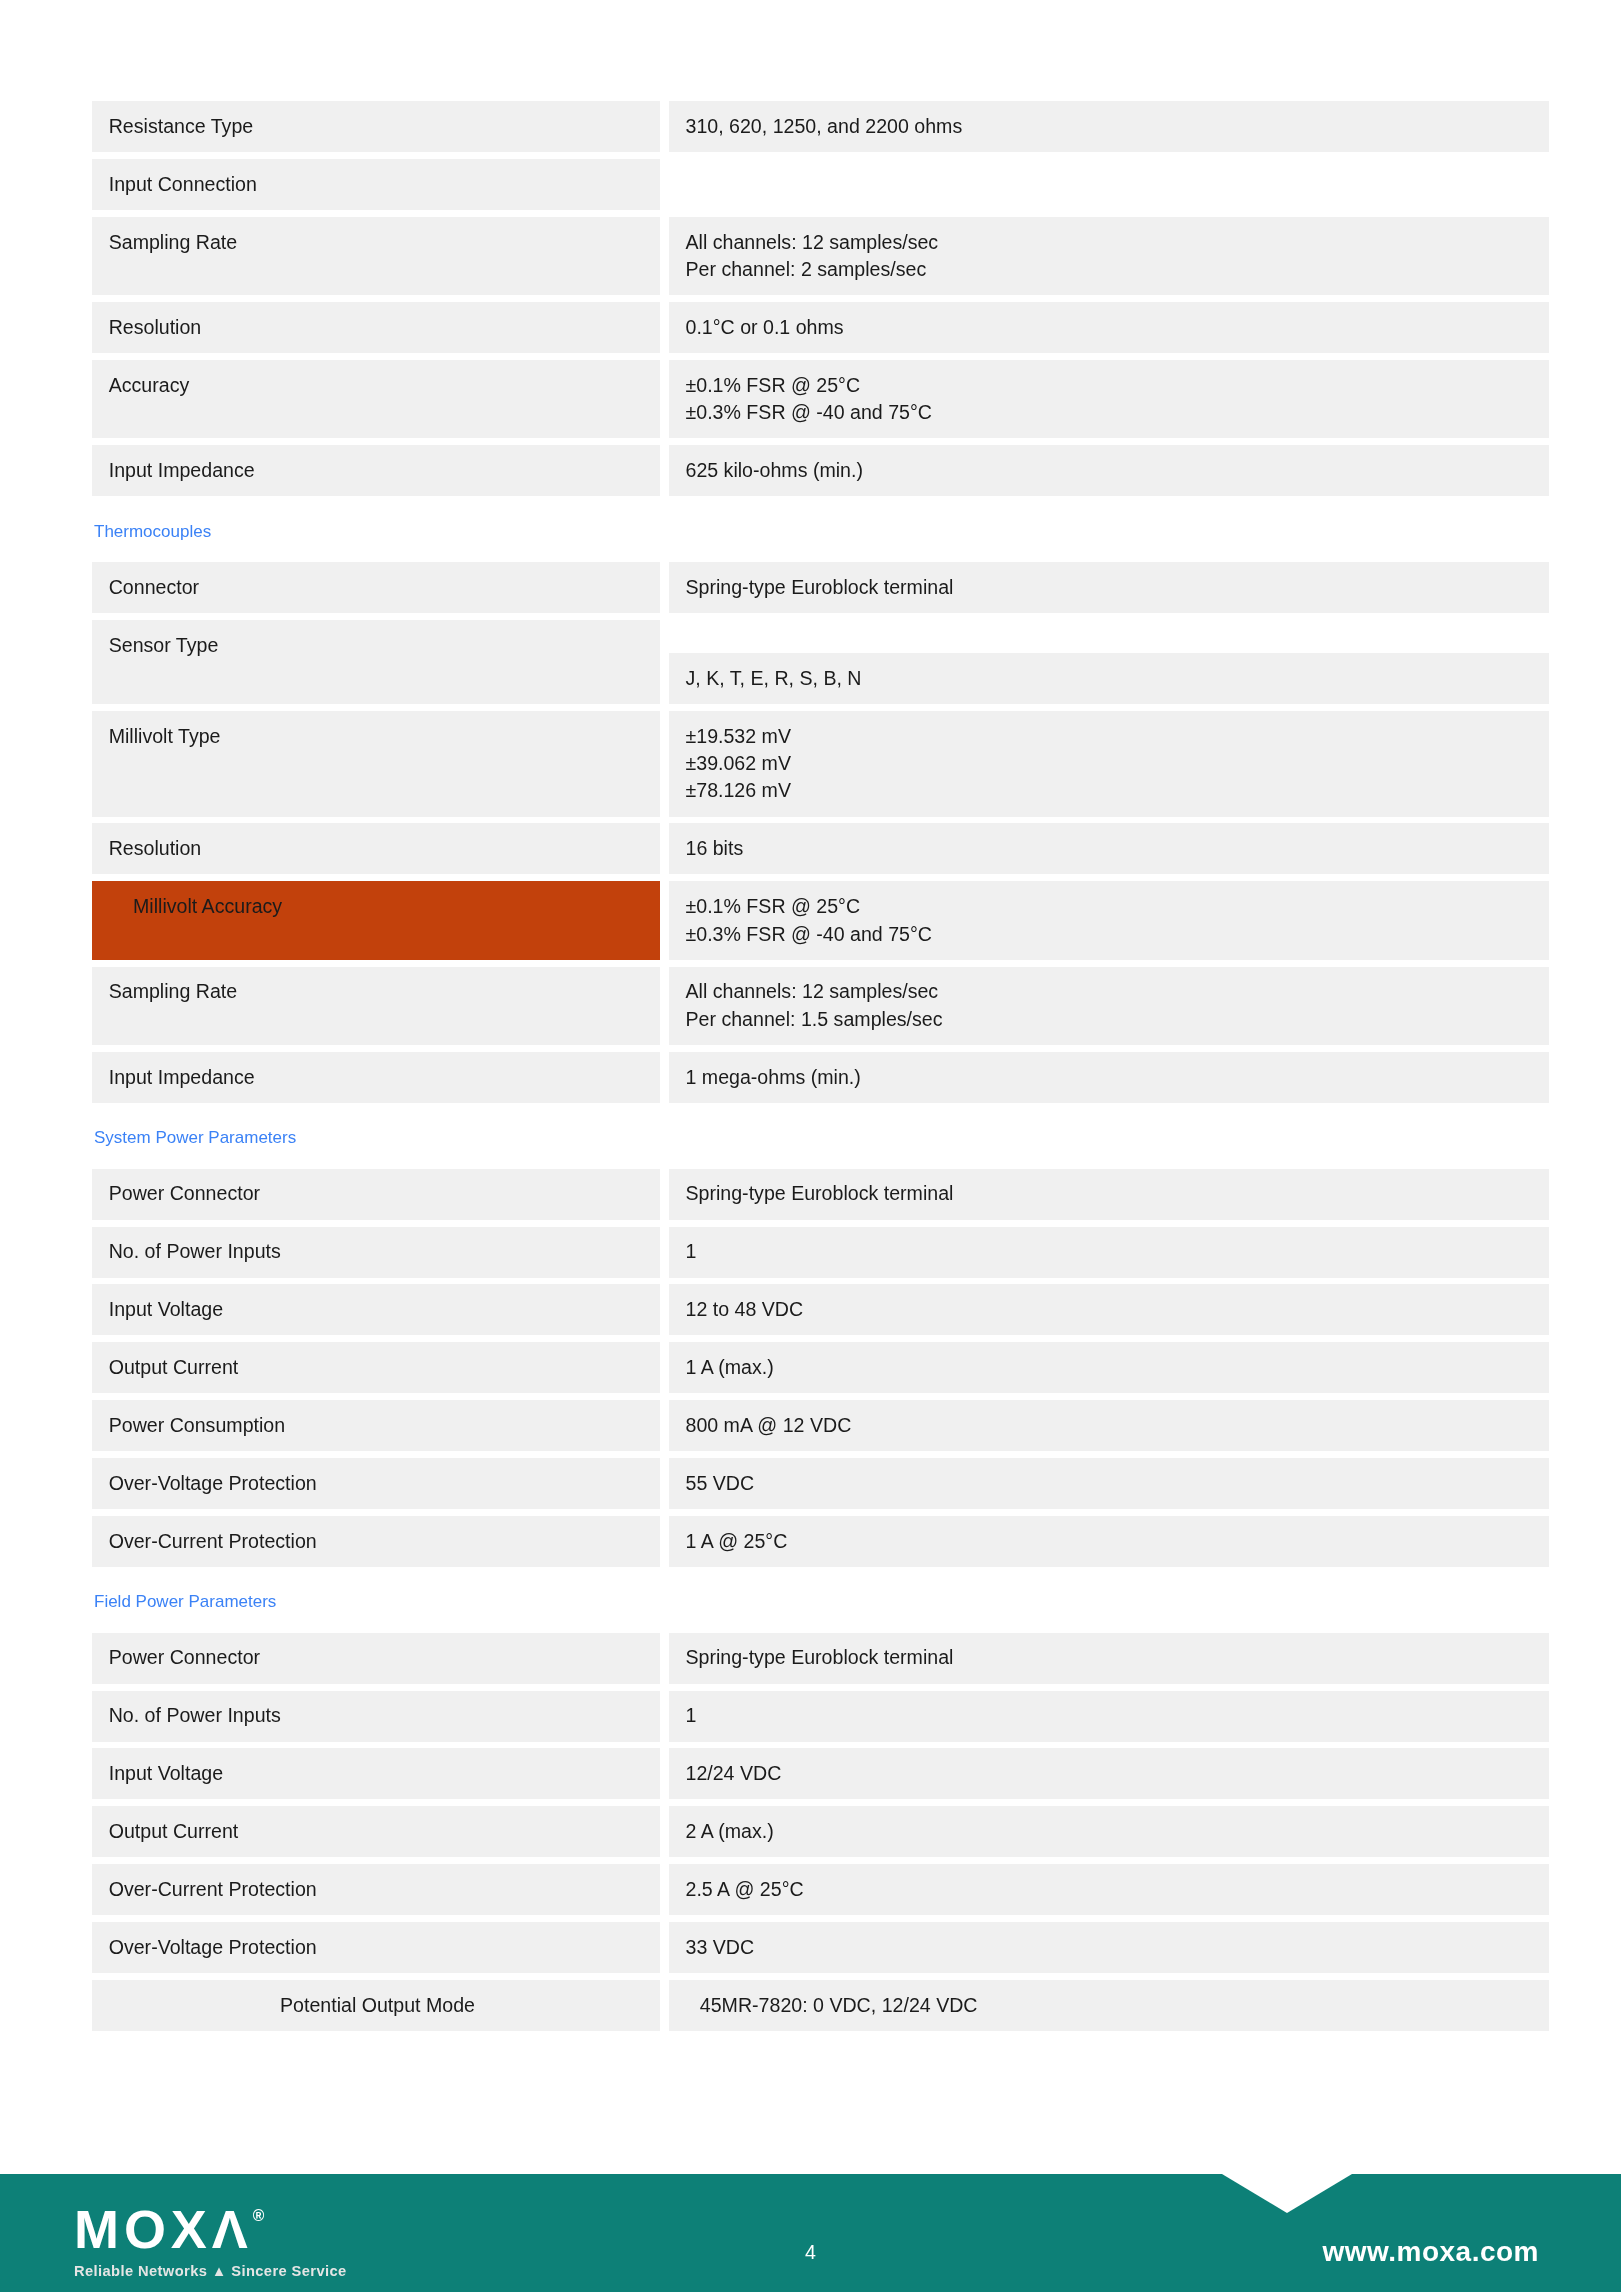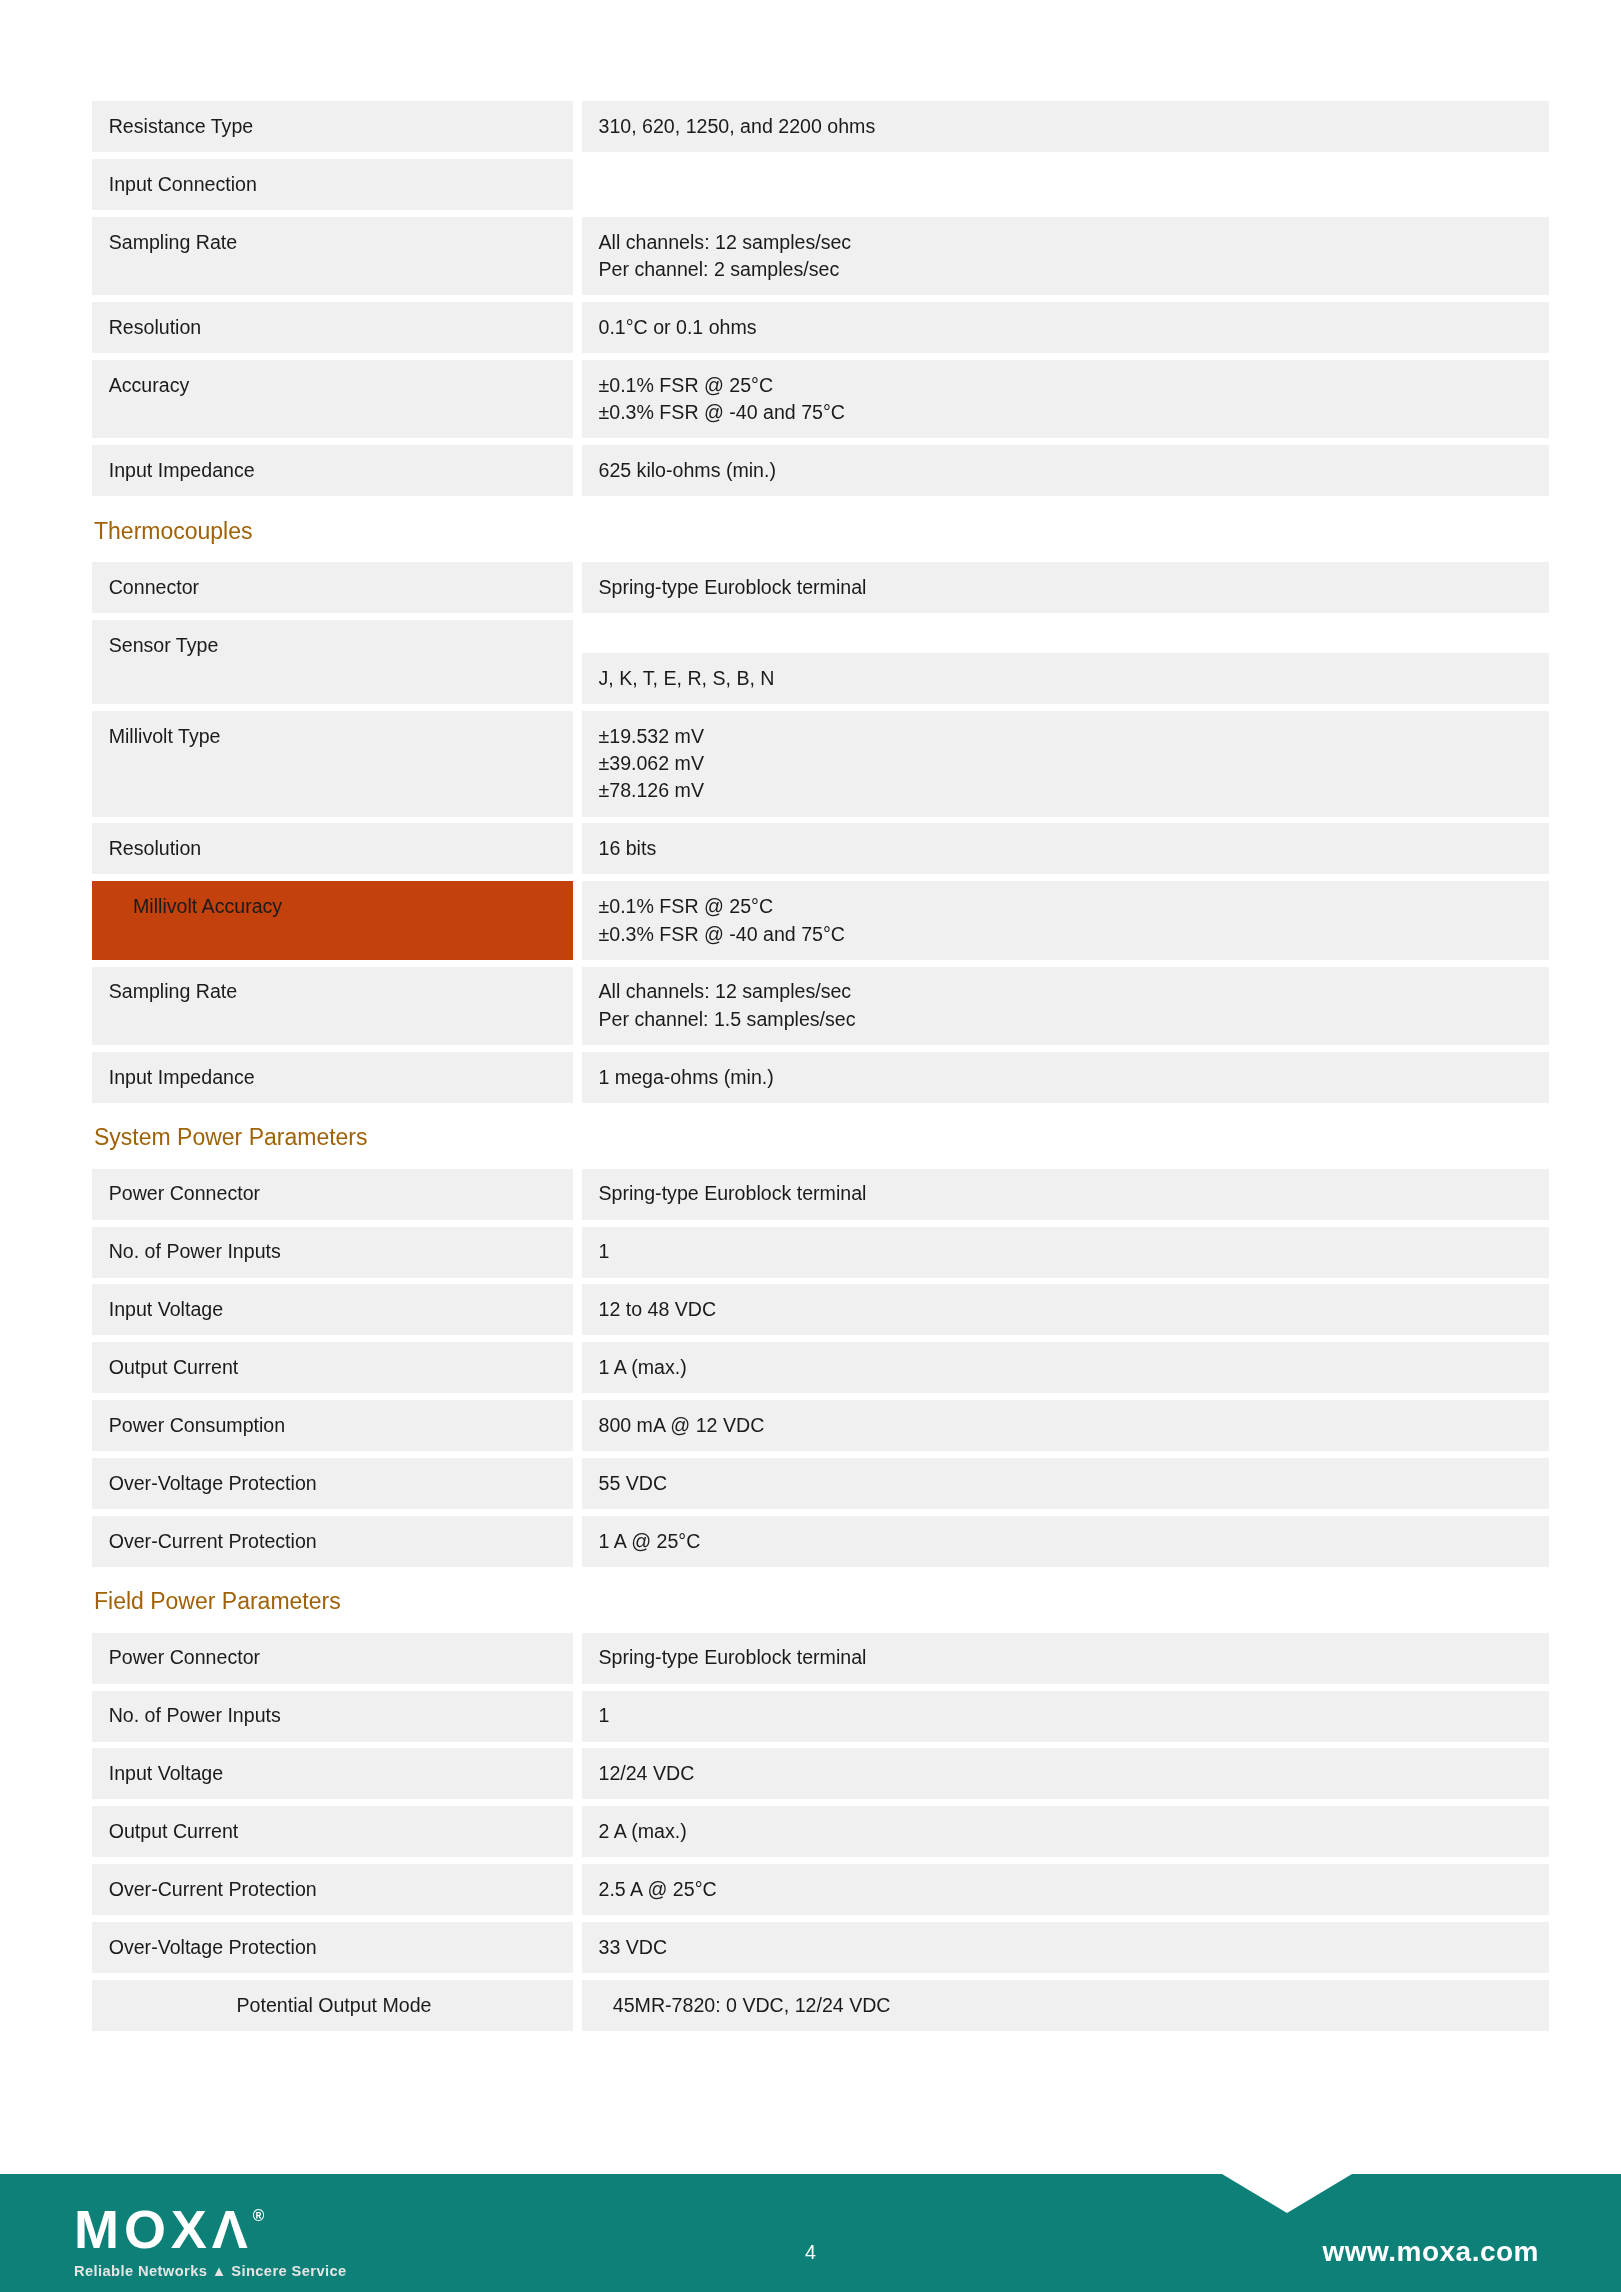--- a/index.html
+++ b/index.html
@@ -14,39 +14,39 @@
   }
 
   
   .table-wrap {
     position: absolute;
     left: 92px;
     top: 101px;
     width: 1457px;
   }
   .section-title {
-    font-size: 23px;
+    font-size: 17px;
     line-height: 21.6px;
-    color: #a16207;
+    color: #3b82f6;
     margin: 24.5px 0 19.6px 2px;
     font-weight: 400;
   }
   .spec-row {
     display: flex;
     gap: 8.8px;
     margin-bottom: 6.9px;
   }
   .cell {
     background: #f0f0f0;
     font-size: 19.6px;
     line-height: 27.4px;
     padding: 11.8px 13.7px 11.8px 16.7px;
     color: #1b1b1b;
   }
-  .cell.label { width: 481px; flex: none; }
+  .cell.label { width: 568px; flex: none; }
   .cell.value { flex: 1; }
 
   
   .footer-bar {
     position: absolute;
     left: 0;
     top: 2174px;
     width: 1621px;
     height: 119px;
   }

